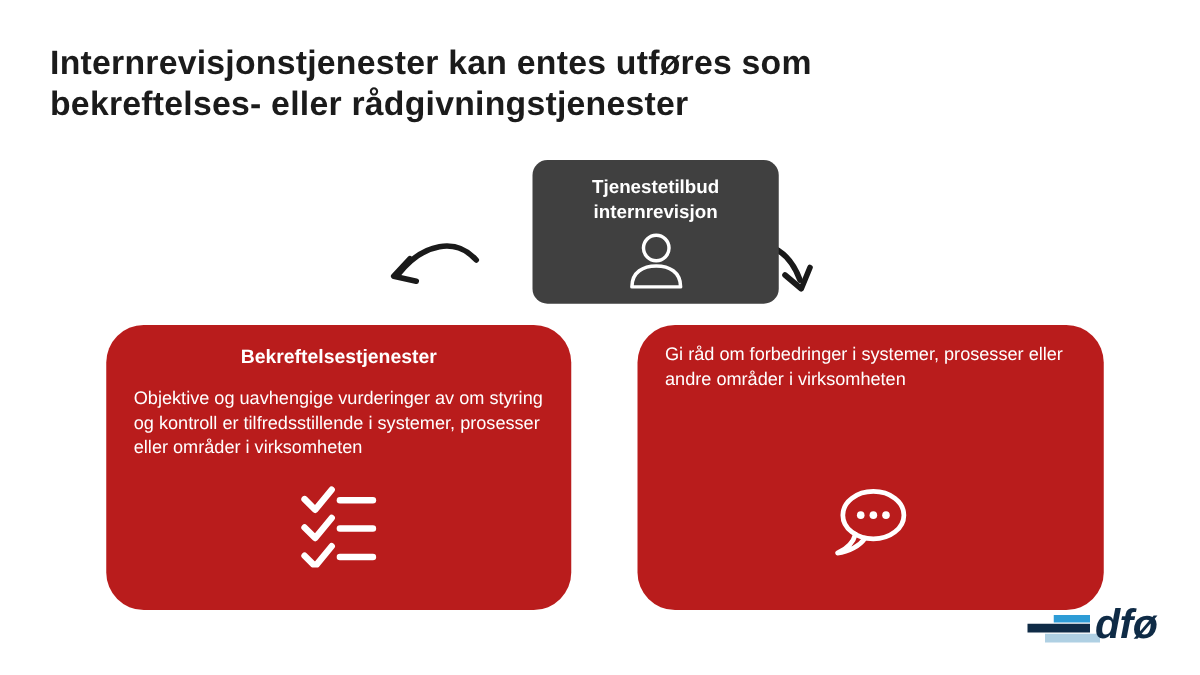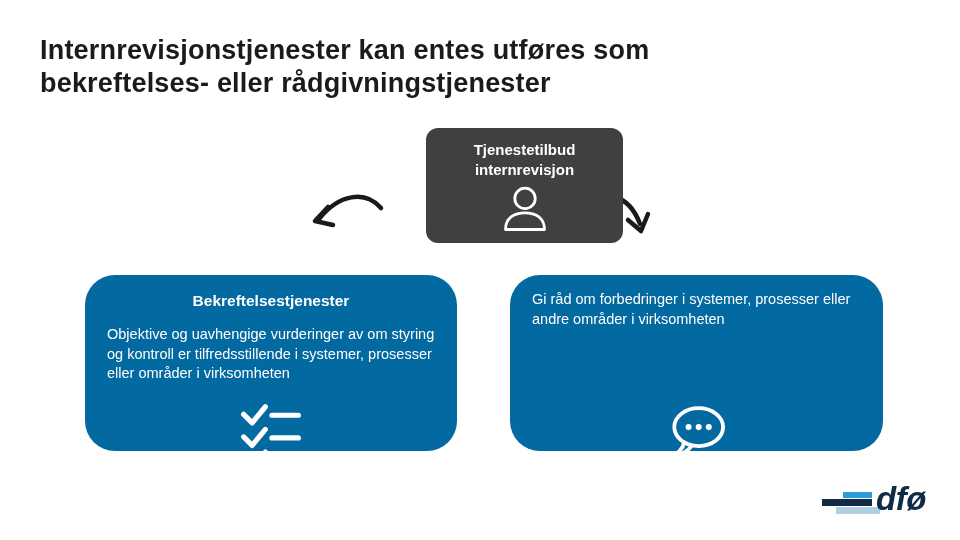--- a/index.html
+++ b/index.html
@@ -43,23 +43,23 @@
     font-weight: bold;
     text-align: center;
     line-height: 1.3;
   }
   .person-icon-svg { margin-top: 5px; display: block; }
   .arrow-svg { position: absolute; }
   .arrow-left-svg { left: 303px; top: 188px; }
   .arrow-right-svg { left: 577px; top: 186px; }
   .card {
     position: absolute;
-    top: 275px;
-    height: 176px;
-    background: #0369a1;
+    top: 260px;
+    height: 228px;
+    background: #b91c1c;
     border-radius: 30px;
     color: #ffffff;
   }
   .card-left  { left: 85px;  width: 372px; }
   .card-right { left: 510px; width: 373px; }
   .card-title {
     margin-top: 17px;
     text-align: center;
     font-size: 15.5px;
     font-weight: bold;

